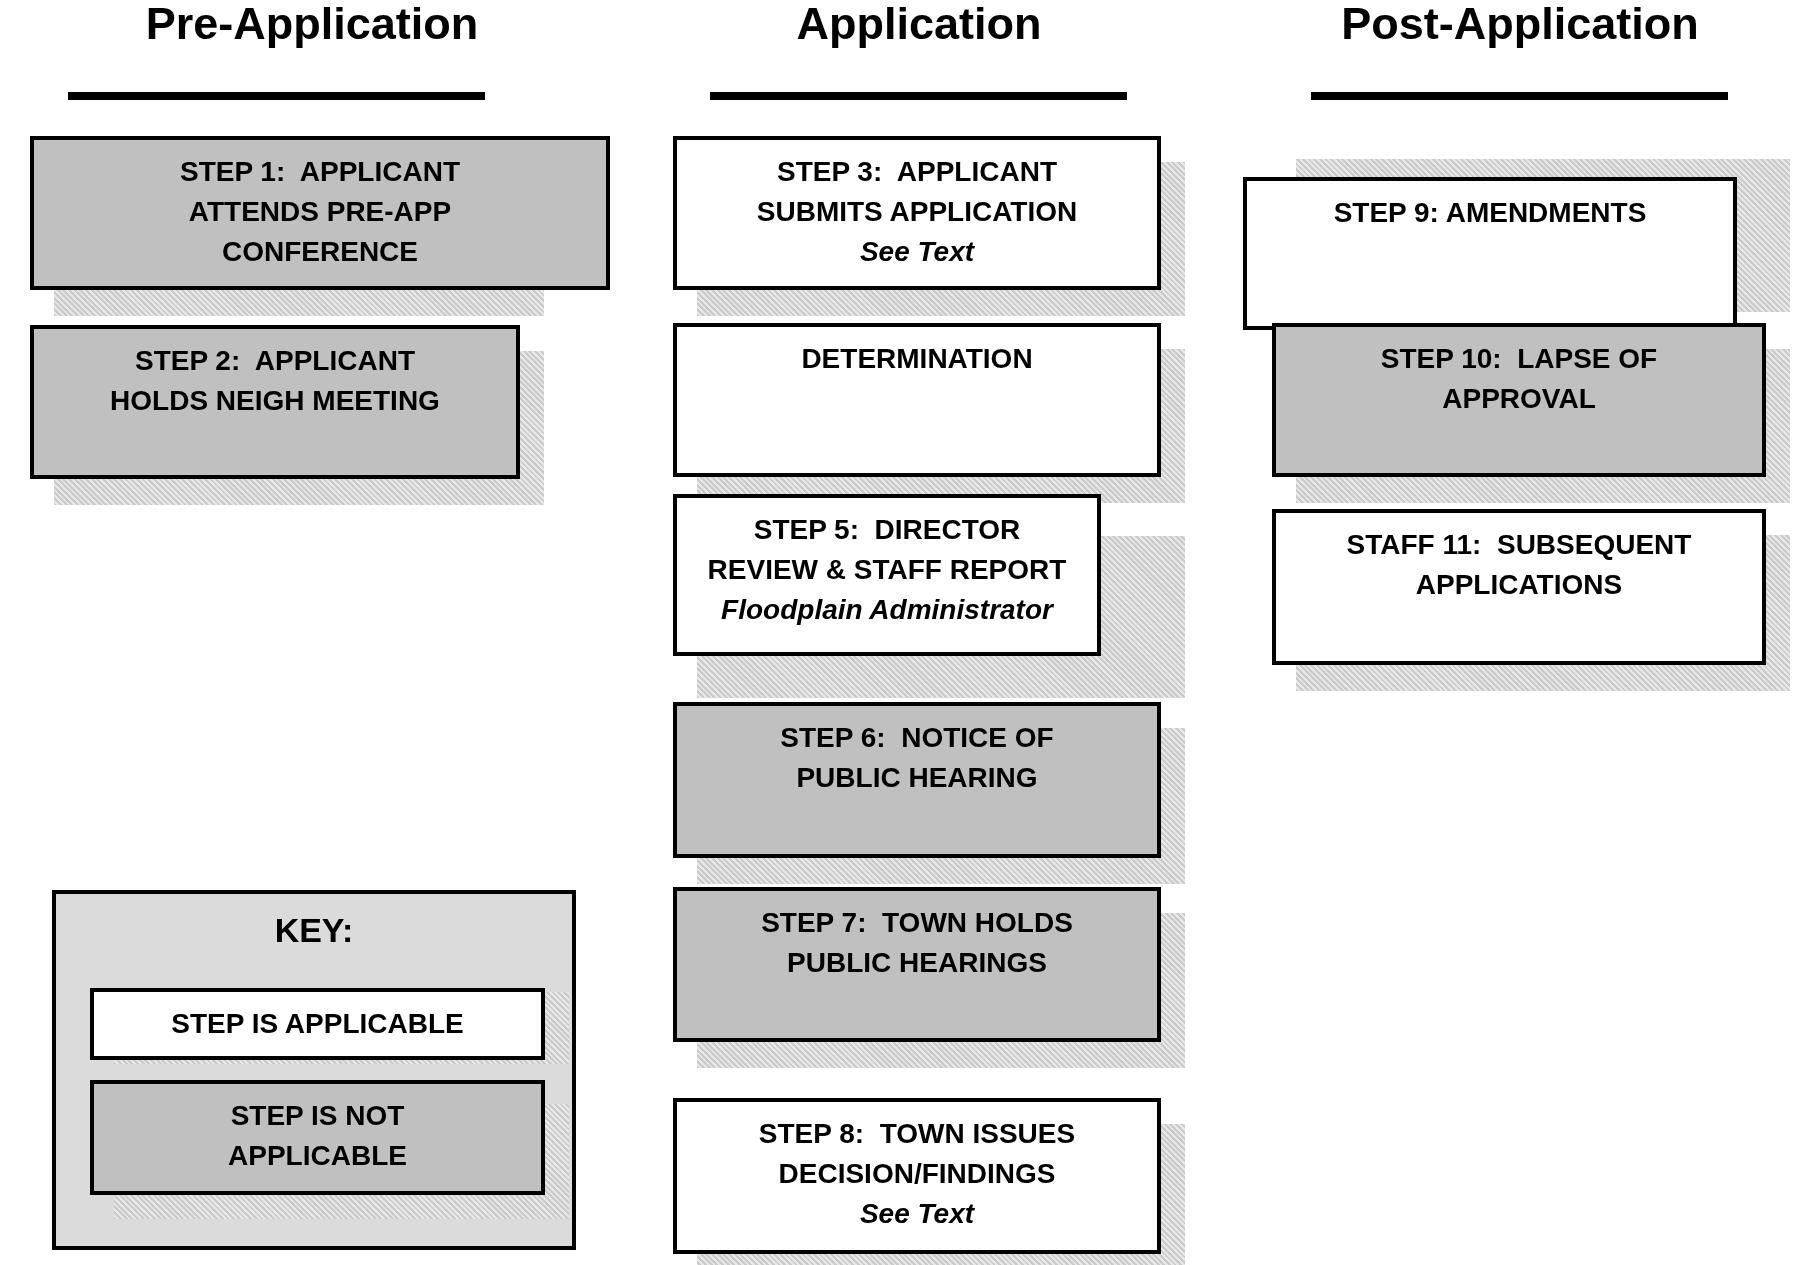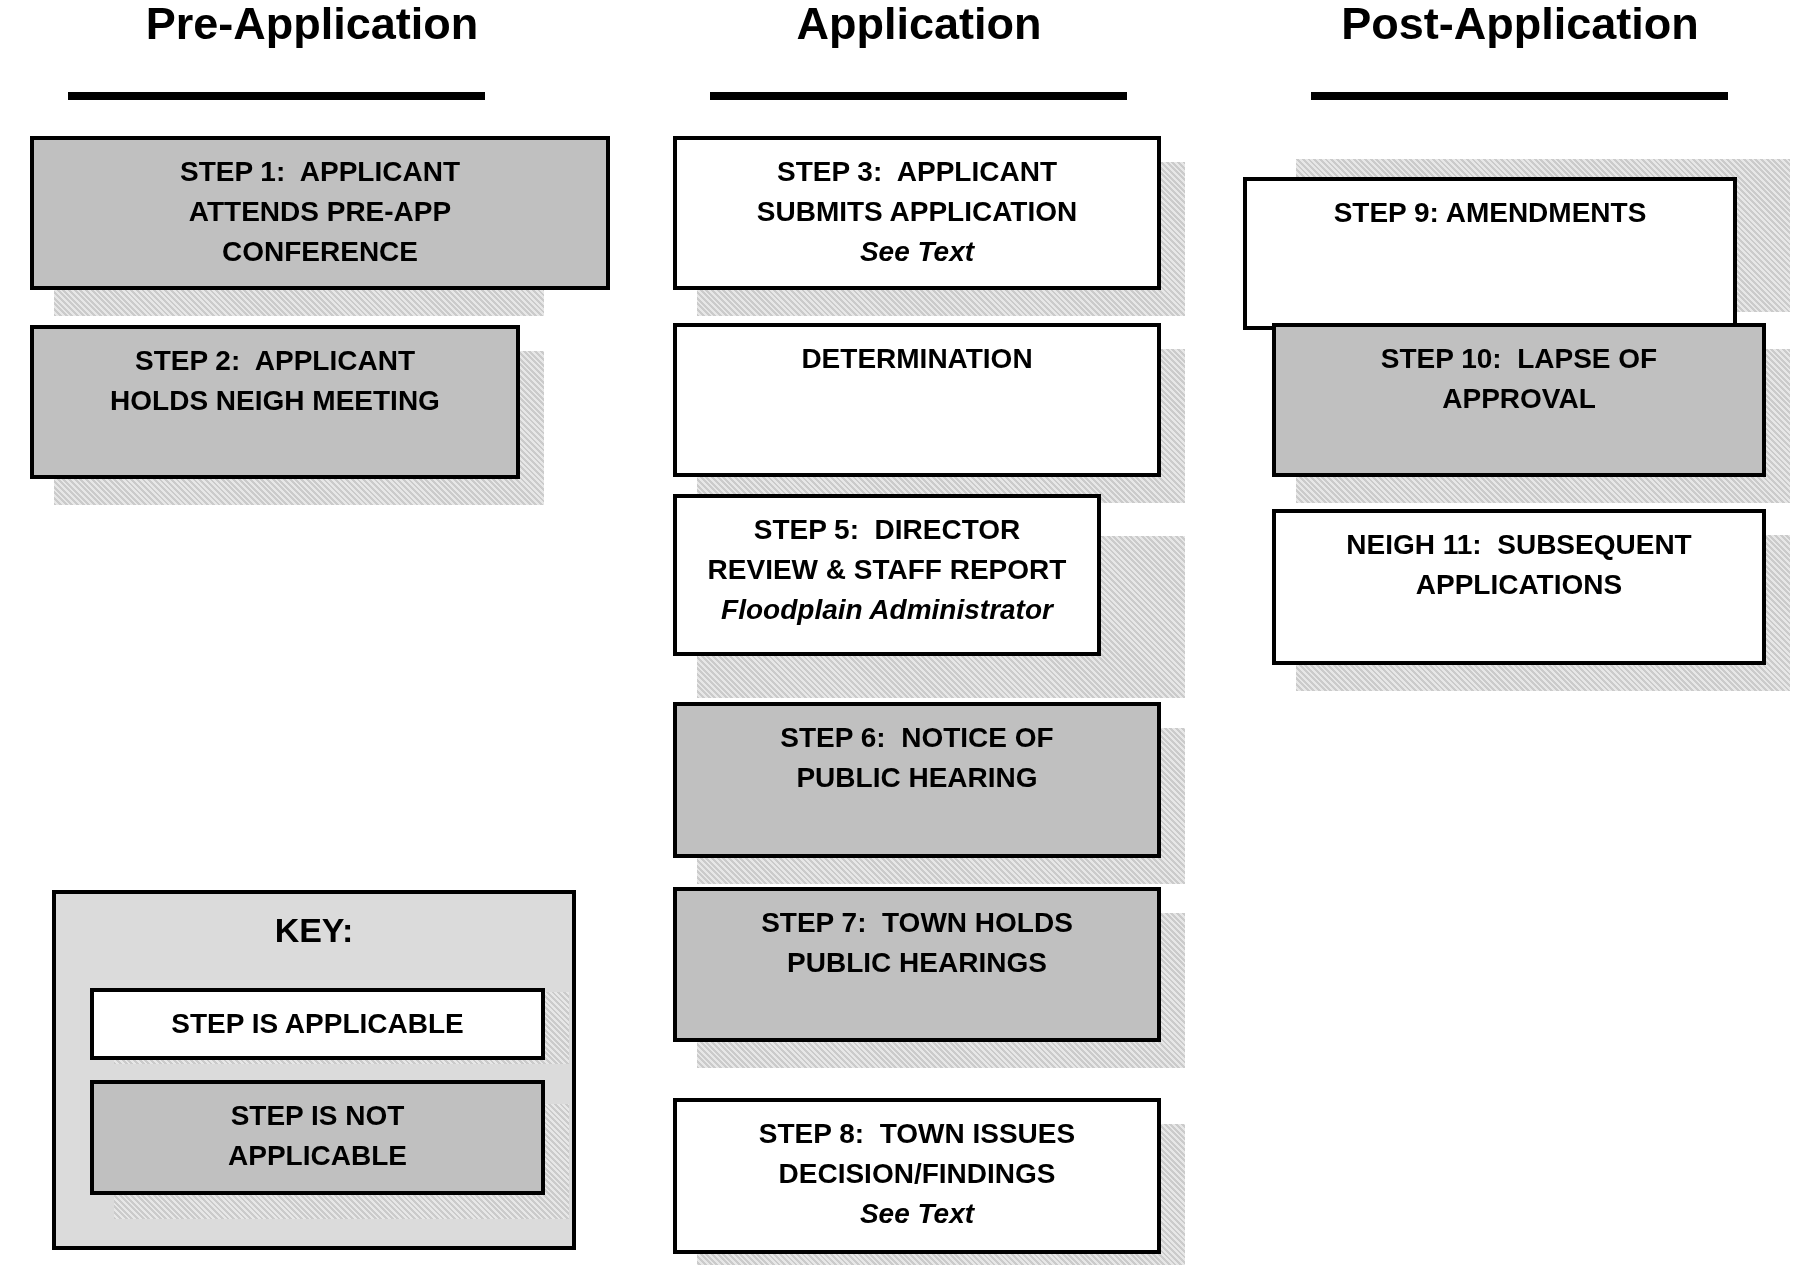--- a/index.html
+++ b/index.html
@@ -115,21 +115,21 @@
   </div>
 
   <div class="shadow" style="left:1296px; top:349px; width:494px; height:154px;"></div>
   <div class="box gray" style="left:1272px; top:323px; width:494px; height:154px;">
     <div class="line">STEP 10:  LAPSE OF</div>
     <div class="line">APPROVAL</div>
   </div>
 
   <div class="shadow" style="left:1296px; top:535px; width:494px; height:156px;"></div>
   <div class="box white" style="left:1272px; top:509px; width:494px; height:156px;">
-    <div class="line">NEIGH 11:  SUBSEQUENT</div>
+    <div class="line">STAFF 11:  SUBSEQUENT</div>
     <div class="line">APPLICATIONS</div>
   </div>
 
   <div class="key-outer"></div>
   <div class="key-title">KEY:</div>
 
   <div class="shadow" style="left:114px; top:992px; width:455px; height:72px;"></div>
   <div class="box white key-box-white">
     <div class="line">STEP IS APPLICABLE</div>
   </div>

